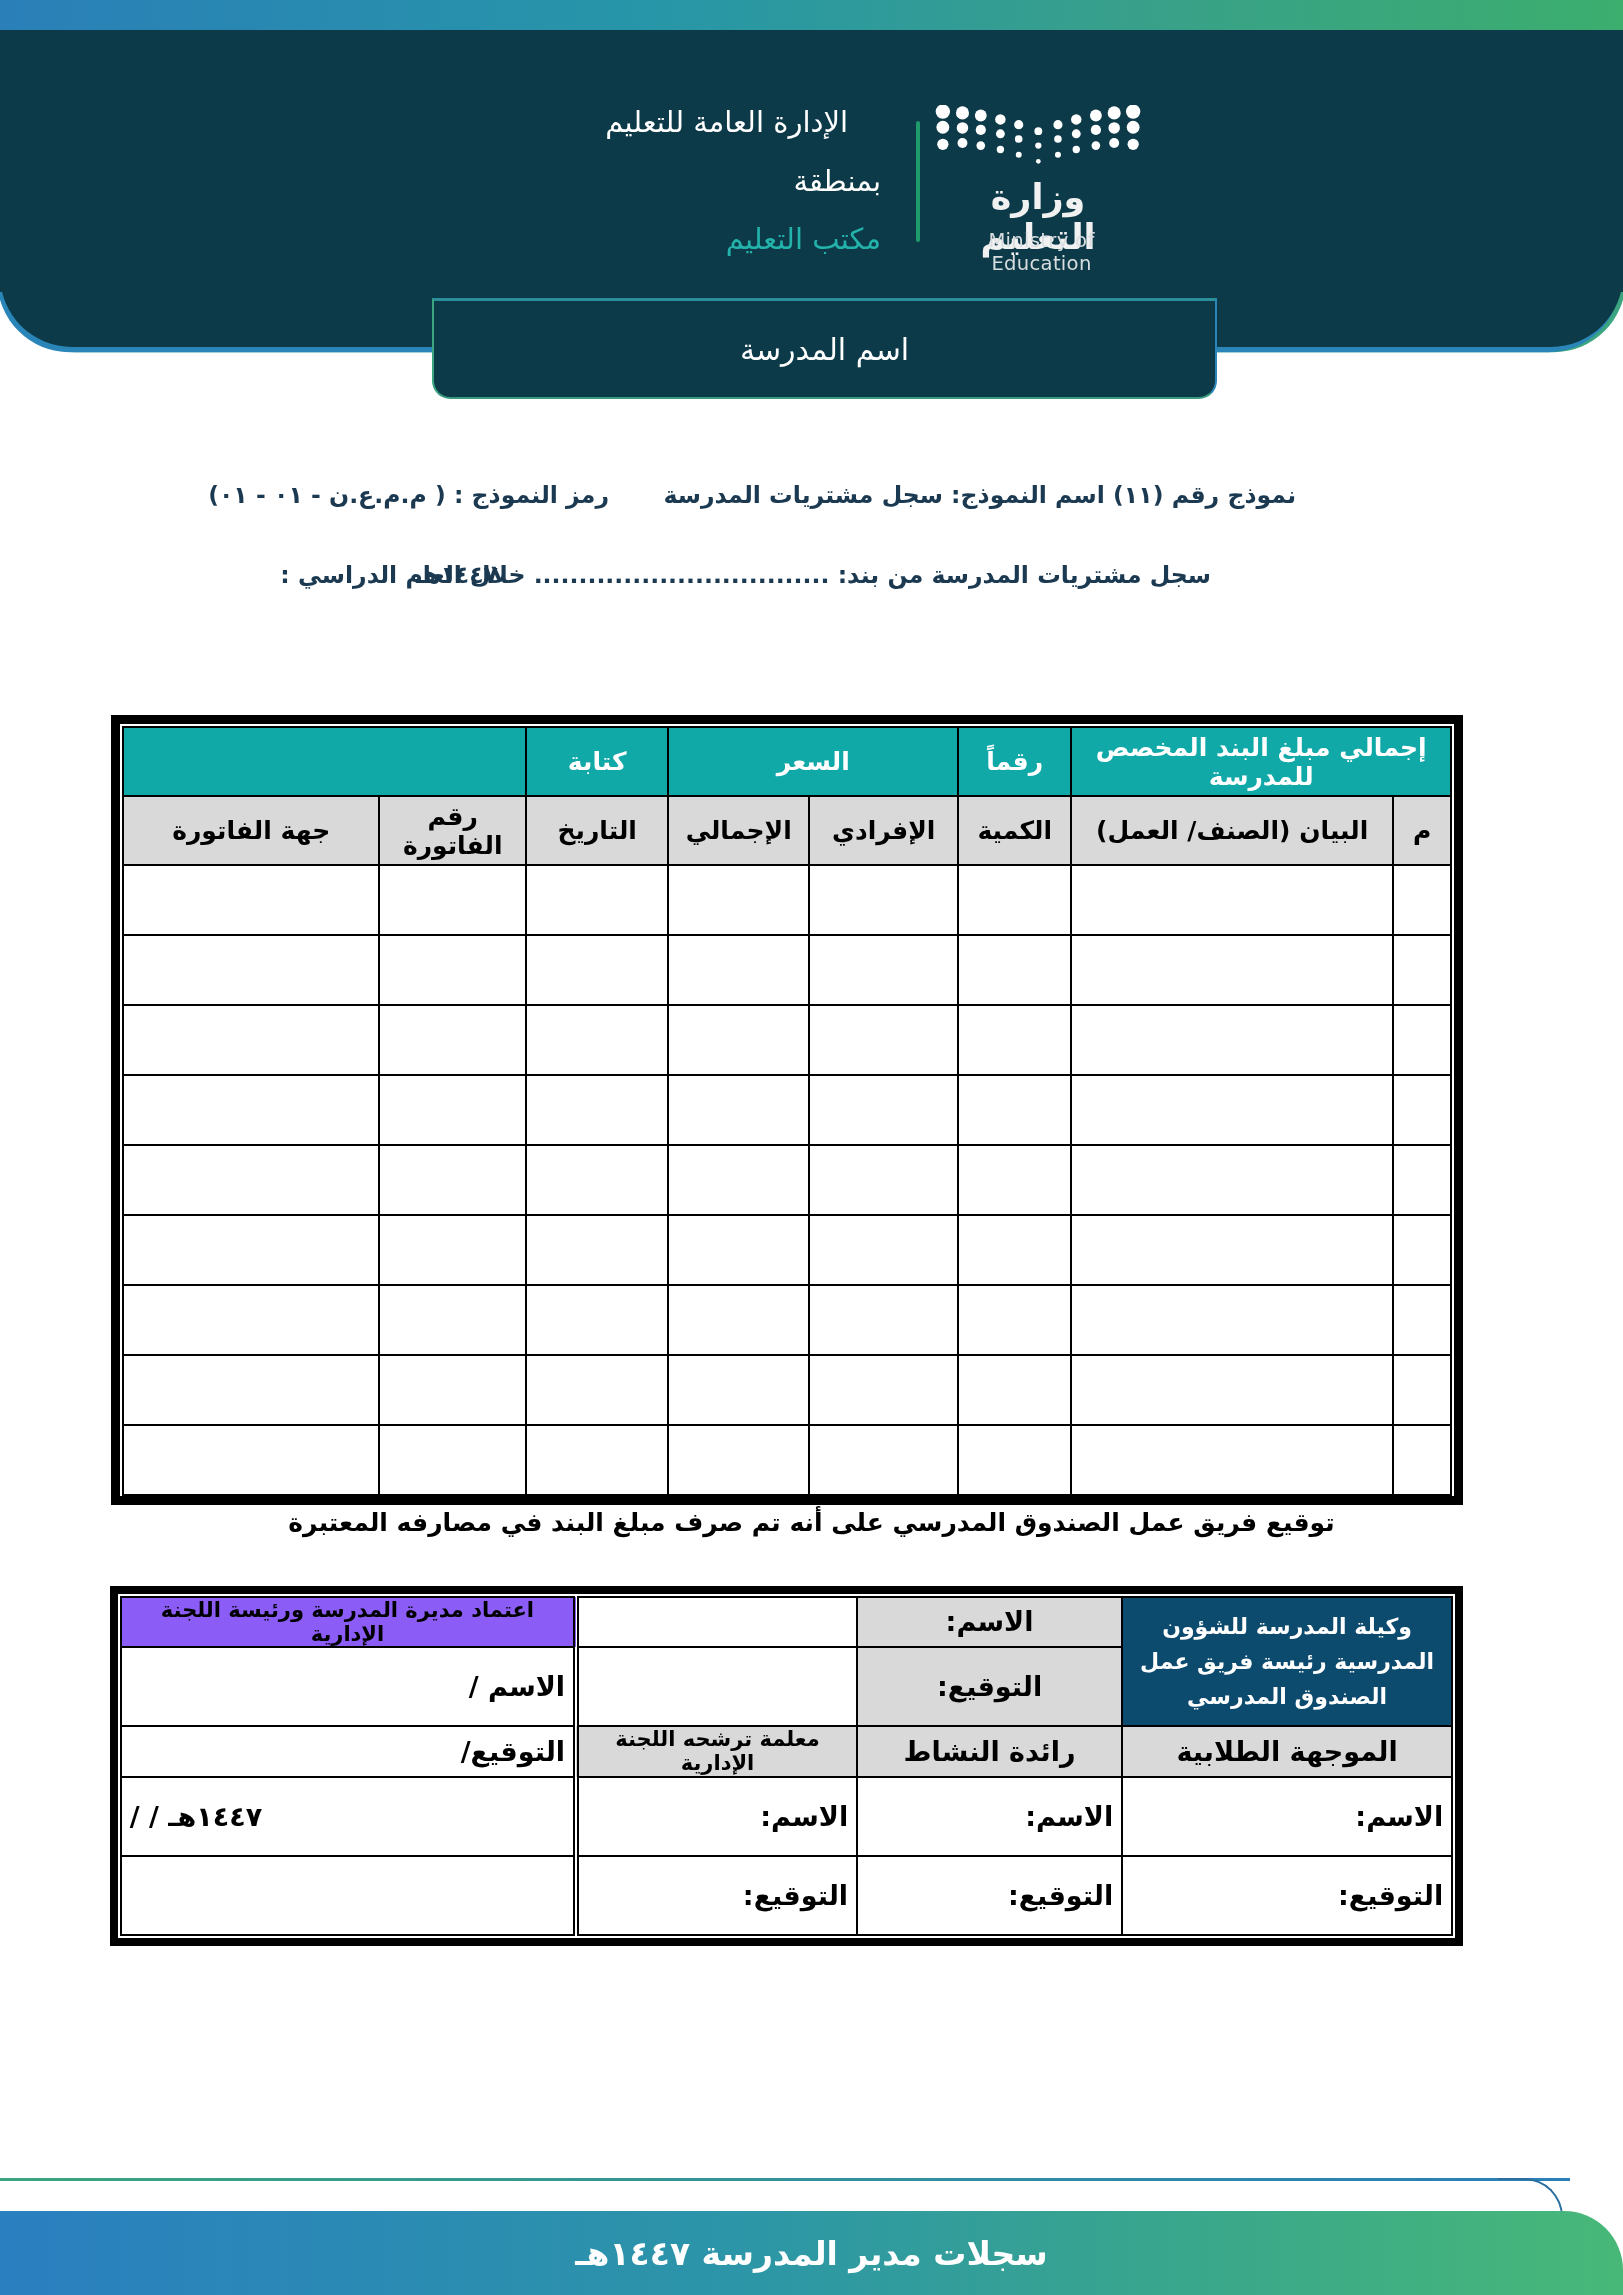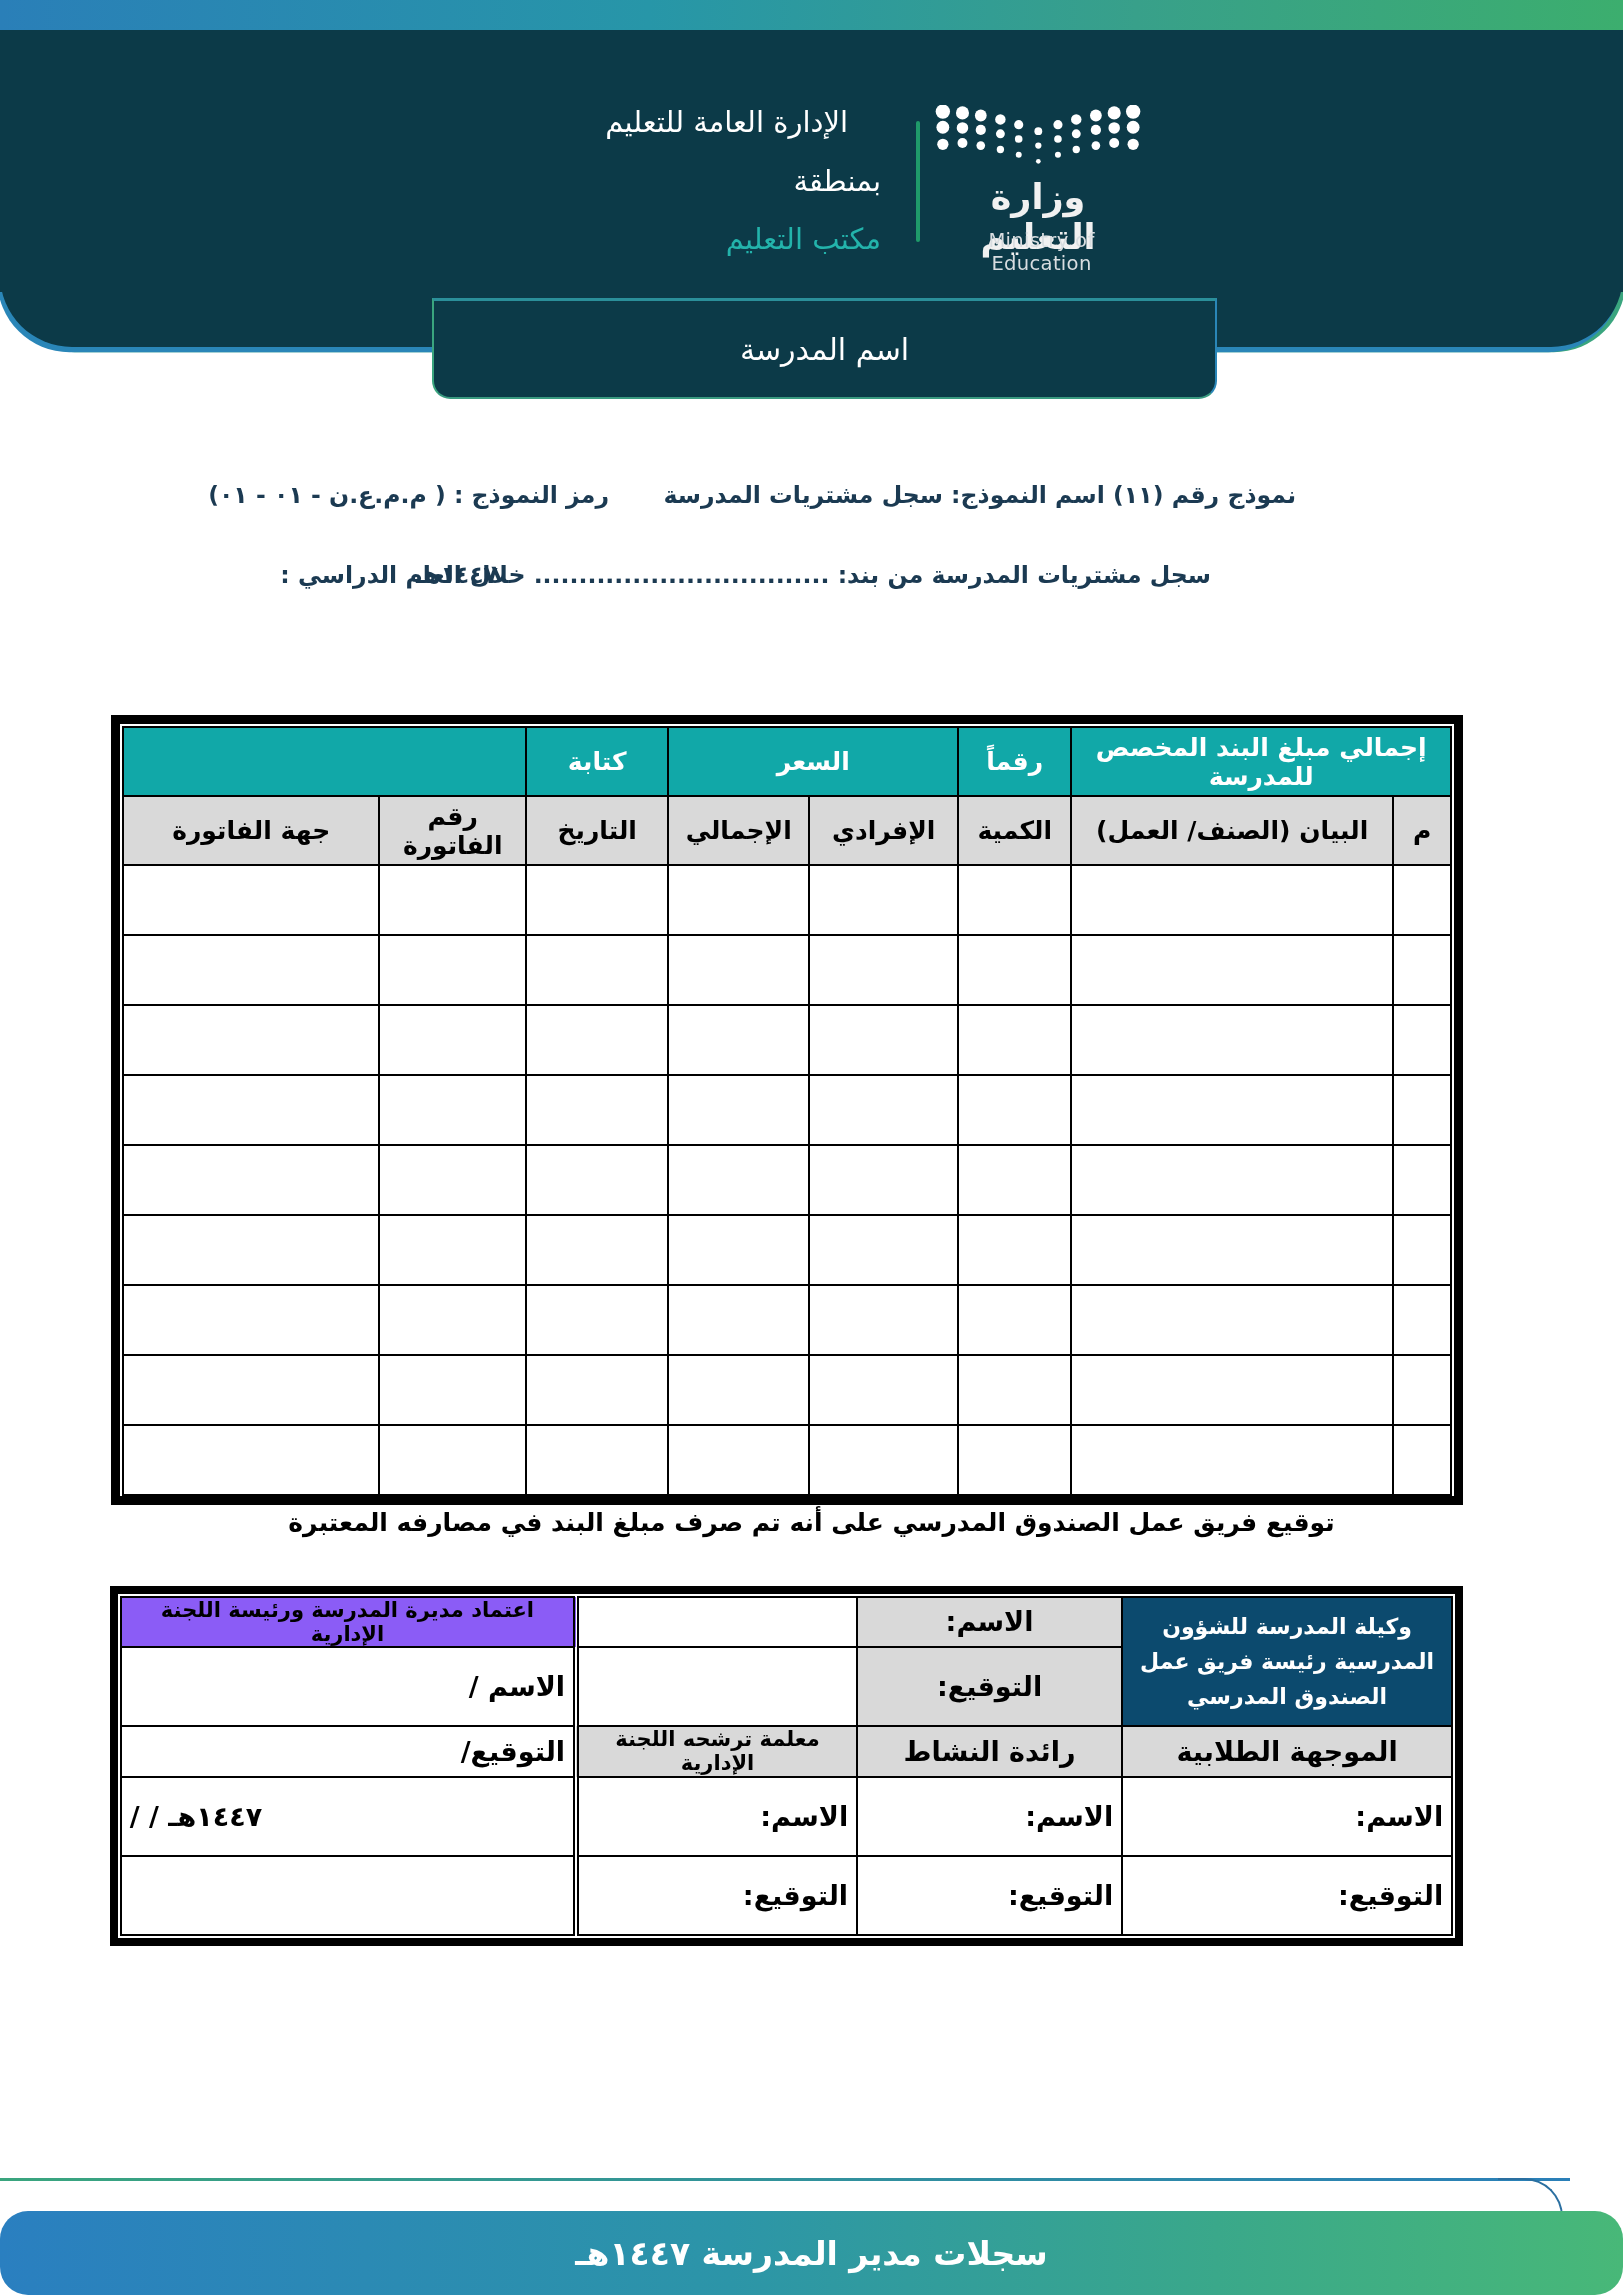--- a/index.html
+++ b/index.html
@@ -57,21 +57,21 @@
   .sig-label { text-align:right; }
   .sig-left-label { text-align:right;margin-top:28px; }
   .sig-date { text-align:left; direction:ltr; }
   td.sep { border-left:6.5px double #000 !important; }
 
   
   #footer-line { left:0; top:2178px; width:1570px; height:2.6px; background:linear-gradient(90deg,#3aa57e,#2a7fb8); }
   #footer-curve { left:1498px; top:2178px; width:65px; height:39px; border-top:2.6px solid #2a6fa0; border-right:2.6px solid #2a6fa0; border-top-right-radius:39px; box-sizing:border-box; }
   #footer-bar { left:0; top:2211px; width:1623px; height:84px;
                 background:linear-gradient(90deg,#2a7fc0 0%,#2c95a8 45%,#3aa88a 75%,#48b878 100%);
-                border-top-right-radius:59px; display:flex; align-items:center; justify-content:center;border-radius:28px; }
+                border-top-right-radius:59px; display:flex; align-items:center; justify-content:center; }
   #footer-title { color:#ffffff; font-size:33px; font-weight:bold; direction:rtl; }
 </style>
 </head>
 <body>
 
 <div class="abs" id="top-bar"></div>
 <div class="abs" id="header-bg"></div>
 <div class="abs" id="header-bg-cover"></div>
 
 <div class="abs hdr-text" id="dir-line1">الإدارة العامة للتعليم</div>

